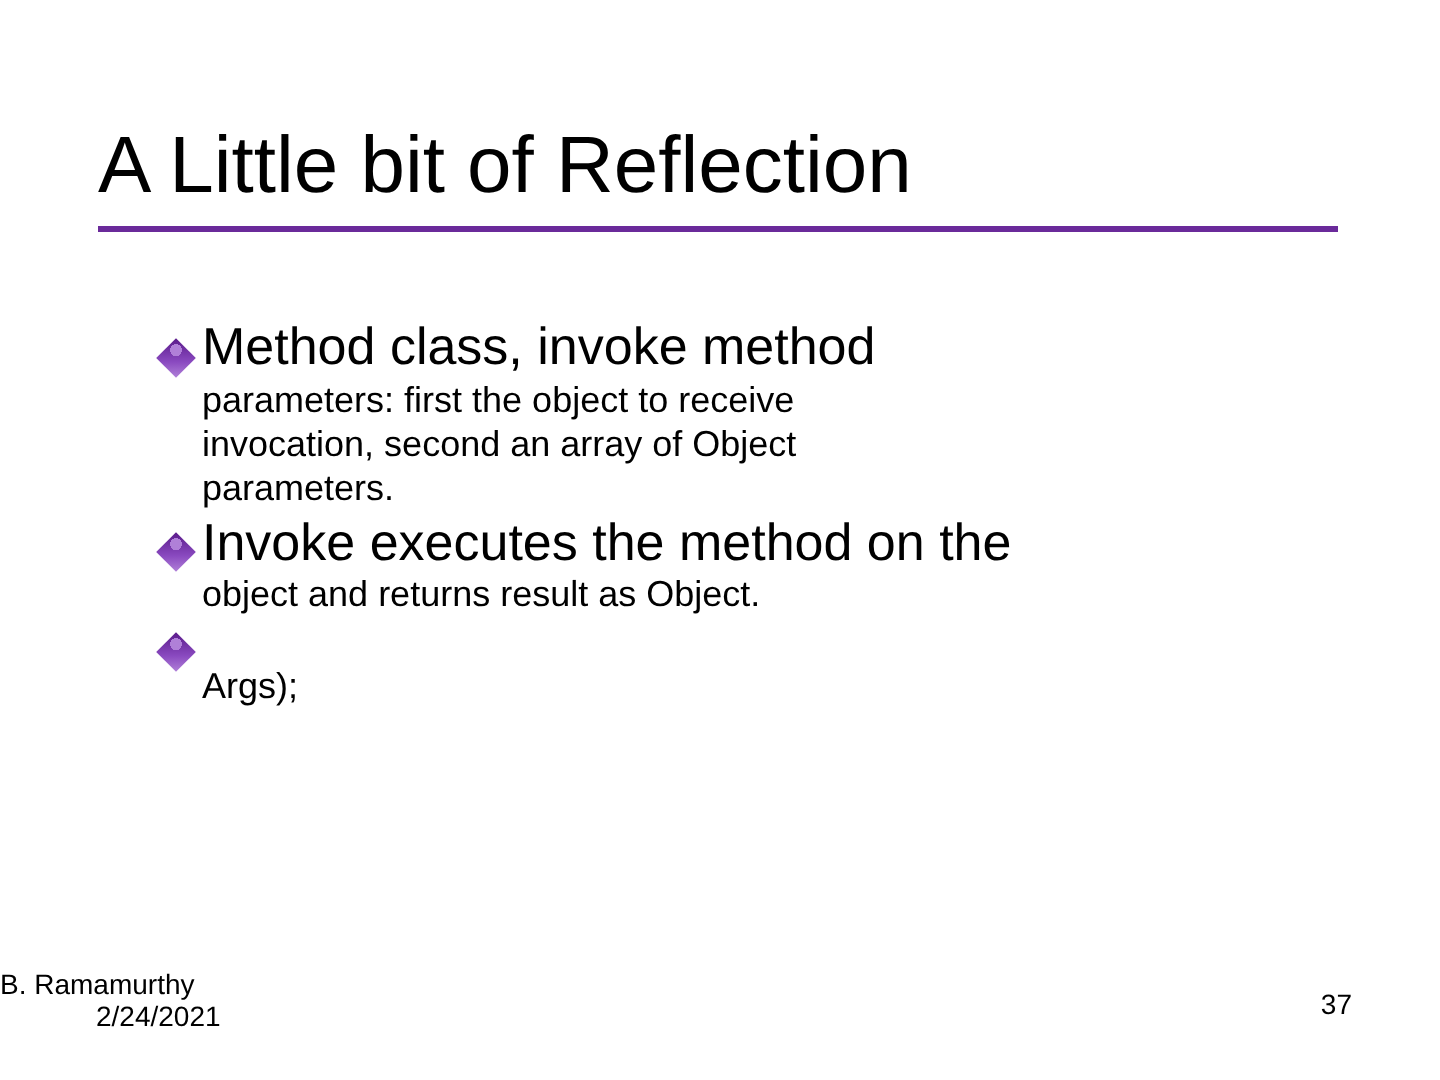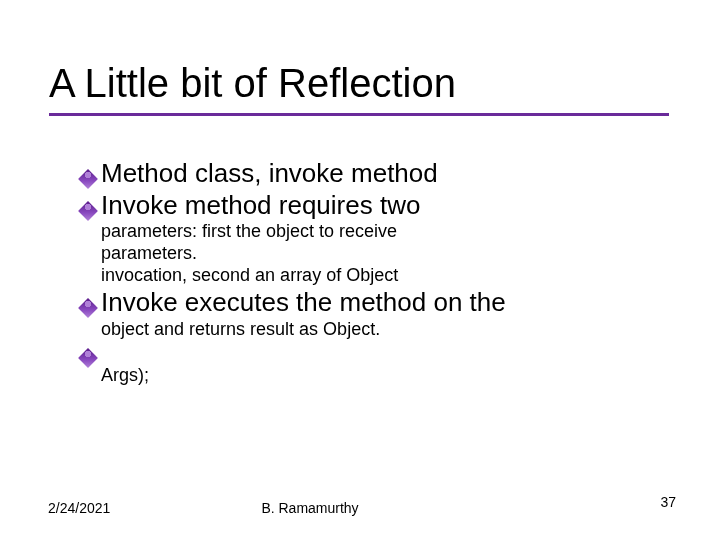--- a/index.html
+++ b/index.html
@@ -70,22 +70,22 @@
   }
   .footer-date {
     position: absolute;
     left: 48px;
     bottom: 0;
   }
   .footer-center {
     position: absolute;
     left: 0;
     width: 620px;
-    text-align: center;
-    bottom: 0;
+    text-align: left;
+    bottom: 16px;
   }
   .footer-num {
     position: absolute;
     right: 44px;
     bottom: 6px;
     margin-left: 32px;
   }
 </style>
 </head>
 <body>
@@ -97,27 +97,23 @@
     <div class="title-underline"></div>
   </div>
 
   <div class="content">
 
     <div class="bullet-line">
       <span class="bullet-icon"></span>
       <span>Method class, invoke method</span>
     </div>
 
-    <div class="bullet-line">
-      <span class="bullet-icon"></span>
-      <span>Invoke method requires two</span>
-    </div>
     <div class="continuation">parameters: first the object to receive</div>
+    <div class="continuation">invocation, second an array of Object</div>
     <div class="continuation">parameters.</div>
-    <div class="continuation">invocation, second an array of Object</div>
 
     <div class="bullet-line">
       <span class="bullet-icon"></span>
       <span>Invoke executes the method on the</span>
     </div>
     <div class="continuation">object and returns result as Object.</div>
 
     <div class="bullet-line">
       <span class="bullet-icon"></span>
     </div>

